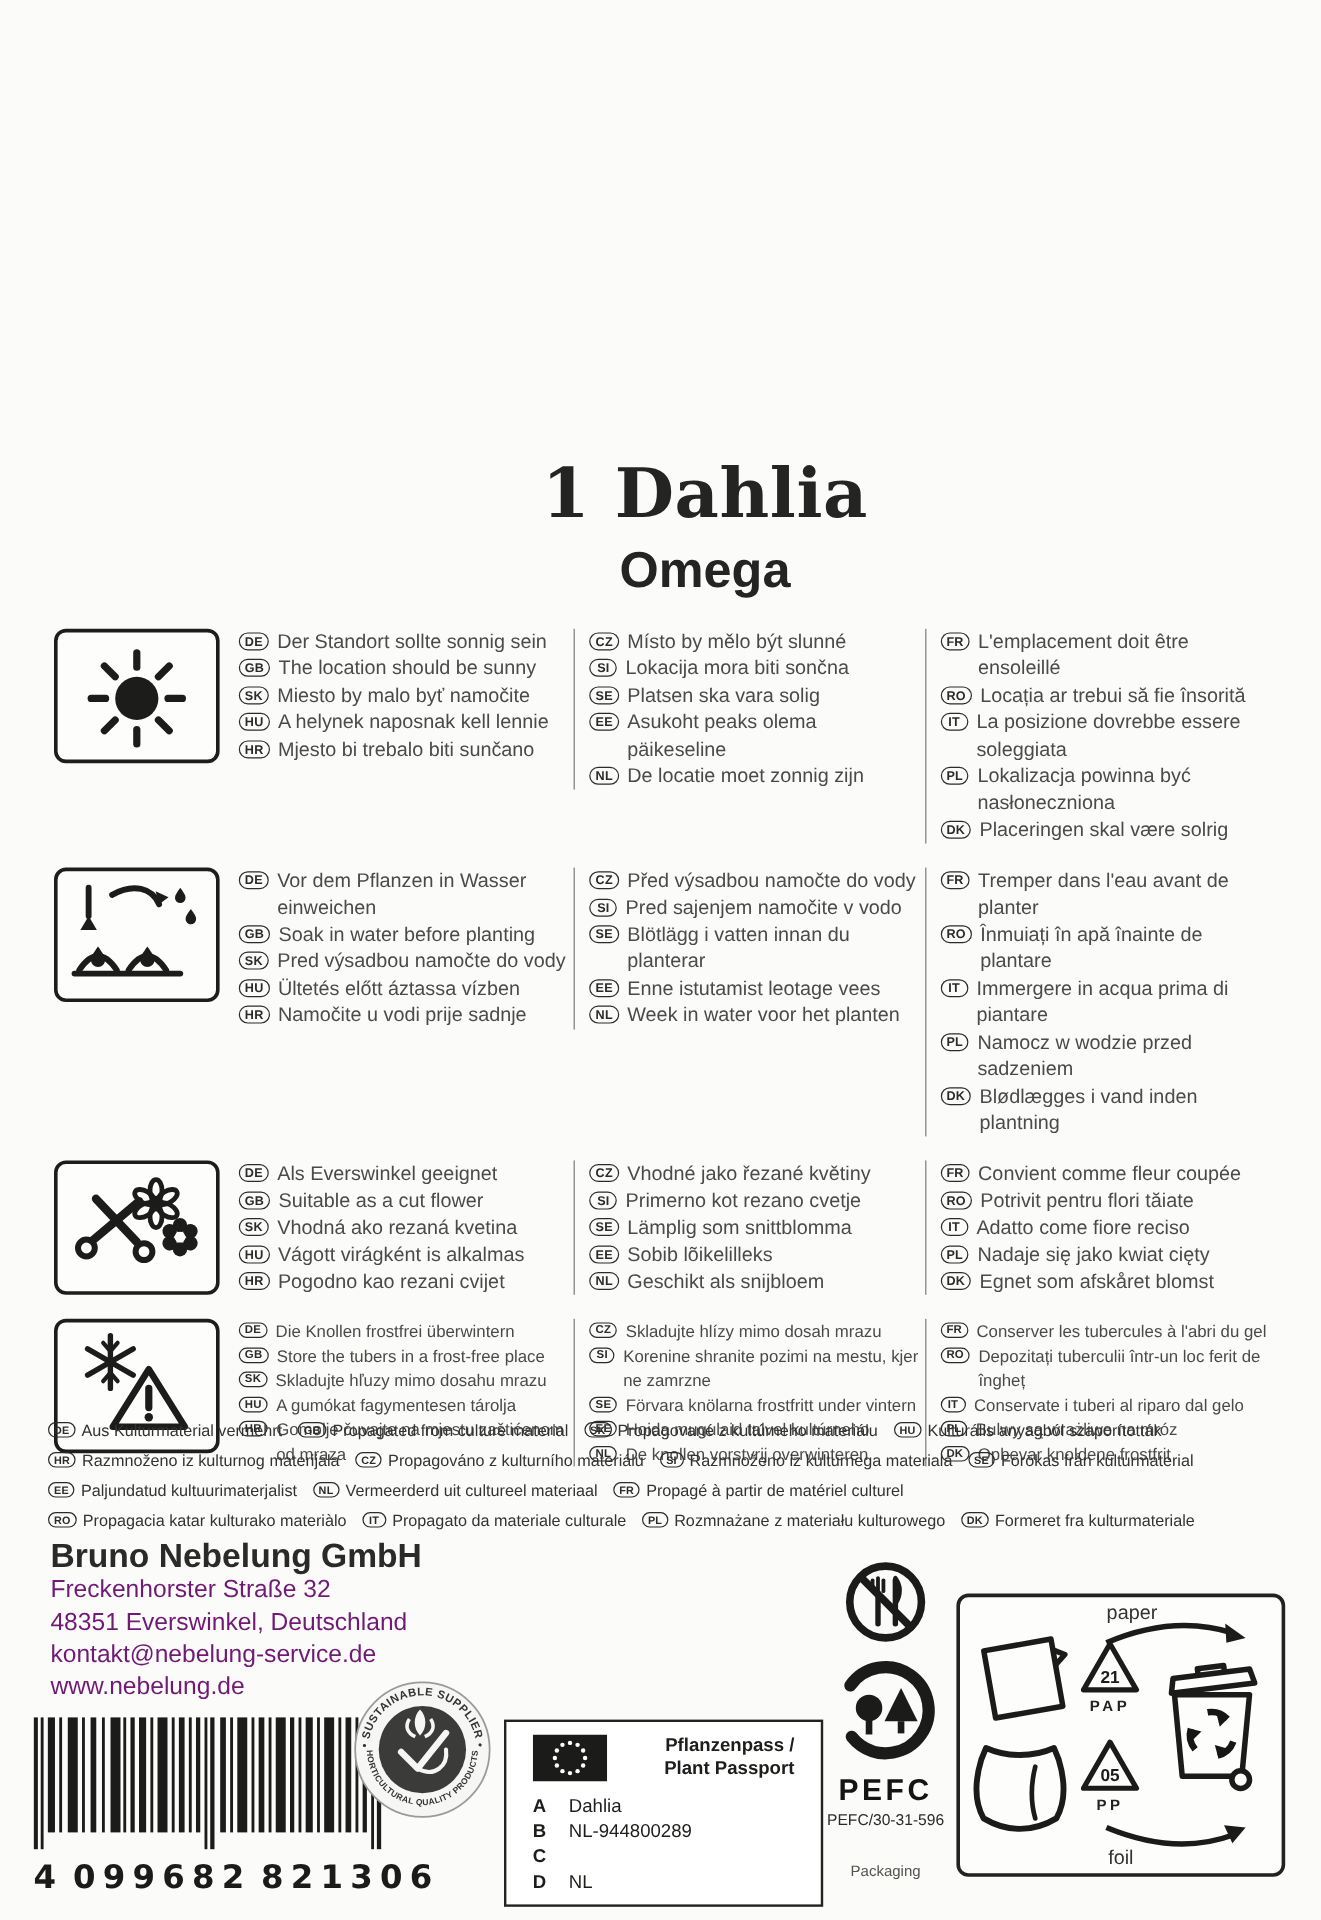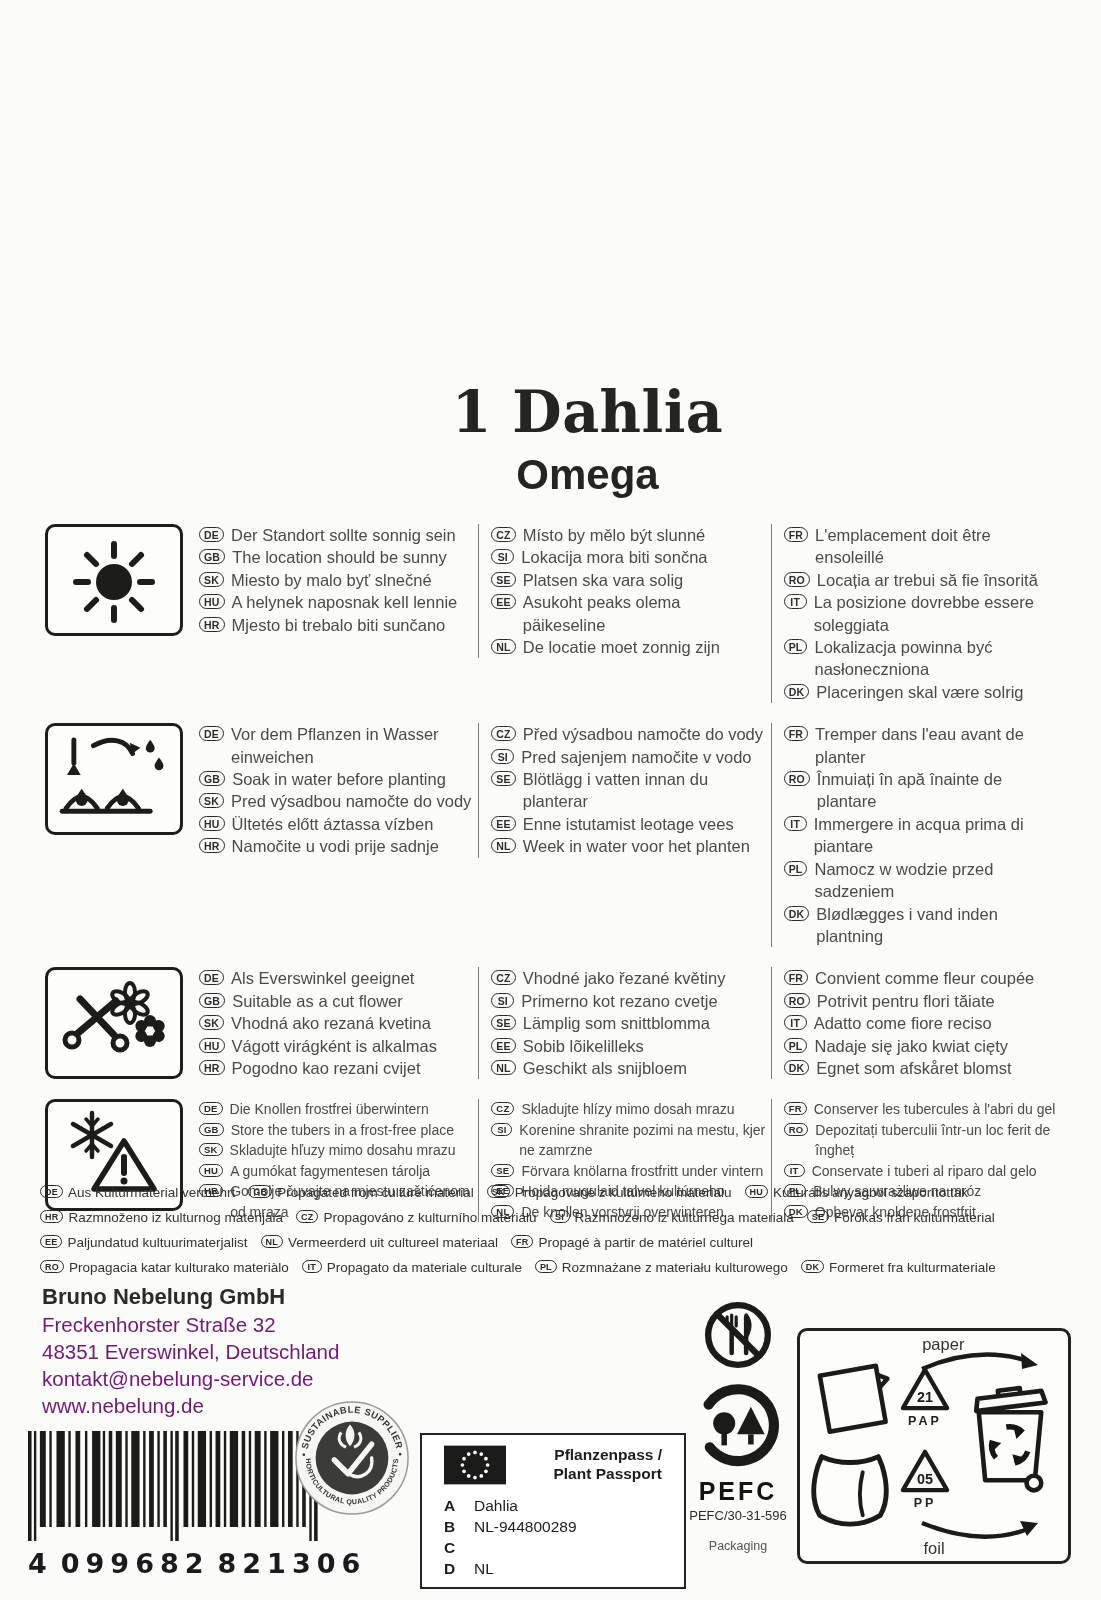--- a/index.html
+++ b/index.html
@@ -29,21 +29,21 @@
 
   
   .prop{position:absolute;top:1180px;left:40px;right:26px;}
   .prop-line{display:flex;flex-wrap:wrap;column-gap:13px;line-height:25px;}
   .pi{display:inline-flex;gap:5px;font-size:13.5px;color:#333331;}
   .pi .code{min-width:20px;height:13px;line-height:12px;font-size:9px;border-width:1.4px;margin-top:5px;}
 
   
   .footer-zone{position:absolute;top:1283px;left:0;right:0;height:317px;}
   .addr{position:absolute;left:42px;top:0;}
-  .addr .co{font-weight:700;font-size:22px;color:#2a2a28;line-height:28px;}
+  .addr .co{font-weight:700;font-size:28px;color:#2a2a28;line-height:28px;}
   .addr div{font-size:20.5px;line-height:27px;color:#701a75;}
 
   .barcode{position:absolute;left:28px;top:148px;width:292px;}
   .bc-digits{display:flex;align-items:flex-start;font-family:"DejaVu Sans",sans-serif;
              font-weight:700;font-size:27px;color:#1b1b1b;margin-top:1px;}
   .bc-digits .d-lead{margin-right:14px;}
   .bc-digits .d-g1{letter-spacing:6px;margin-right:8px;}
   .bc-digits .d-g2{letter-spacing:6px;}
 
   .sbadge{position:absolute;left:293px;top:116px;width:118px;height:118px;}
@@ -53,21 +53,21 @@
   .pp-head{display:flex;justify-content:space-between;align-items:flex-start;}
   .pp-title{text-align:right;font-weight:700;font-size:15.5px;line-height:19px;color:#1d1d1b;}
   .pp-rows{margin-top:10px;}
   .pp-row{display:flex;gap:16px;font-size:15.5px;line-height:21px;min-height:21px;color:#1d1d1b;}
   .pp-key{font-weight:700;flex:0 0 14px;}
 
   .nofood{position:absolute;left:700px;top:14px;width:76px;height:76px;}
   .pefc{position:absolute;left:688px;top:98px;width:100px;text-align:center;}
   .pefc-name{font-weight:700;font-size:25px;letter-spacing:3px;color:#141412;margin-top:0;}
   .pefc-code{font-size:13px;color:#2a2a28;margin-top:2px;}
-  .pefc-cap{font-size:12.5px;color:#55534f;margin-top:16px;}
+  .pefc-cap{font-size:12.5px;color:#55534f;margin-top:28px;}
 
   .rbox{position:absolute;left:797px;top:45px;width:274px;height:236px;border:3px solid #222220;
         border-radius:10px;box-sizing:border-box;background:#fdfdfb;}
   .rlabel{position:absolute;font-size:16.5px;color:#333331;}
   .rlabel.paper{top:4px;left:50%;transform:translateX(-28%);}
   .rlabel.foil{bottom:3px;left:50%;transform:translateX(-50%);}
   .rsym{position:absolute;width:58px;text-align:center;}
   .rsym .rmat{font-size:12.5px;font-weight:700;letter-spacing:3px;color:#222220;margin-top:-3px;}
   .rs1{left:96px;top:34px;}
   .rs2{left:96px;top:116px;}
@@ -110,21 +110,21 @@
       <div class="li">
             <span class="code">DE</span>
             <span class="txt">Der Standort sollte sonnig sein</span>
           </div>
           <div class="li">
             <span class="code">GB</span>
             <span class="txt">The location should be sunny</span>
           </div>
           <div class="li">
             <span class="code">SK</span>
-            <span class="txt">Miesto by malo byť slnečné</span>
+            <span class="txt">Miesto by malo byť namočite</span>
           </div>
           <div class="li">
             <span class="code">HU</span>
             <span class="txt">A helynek naposnak kell lennie</span>
           </div>
           <div class="li">
             <span class="code">HR</span>
             <span class="txt">Mjesto bi trebalo biti sunčano</span>
           </div>
         </div>

